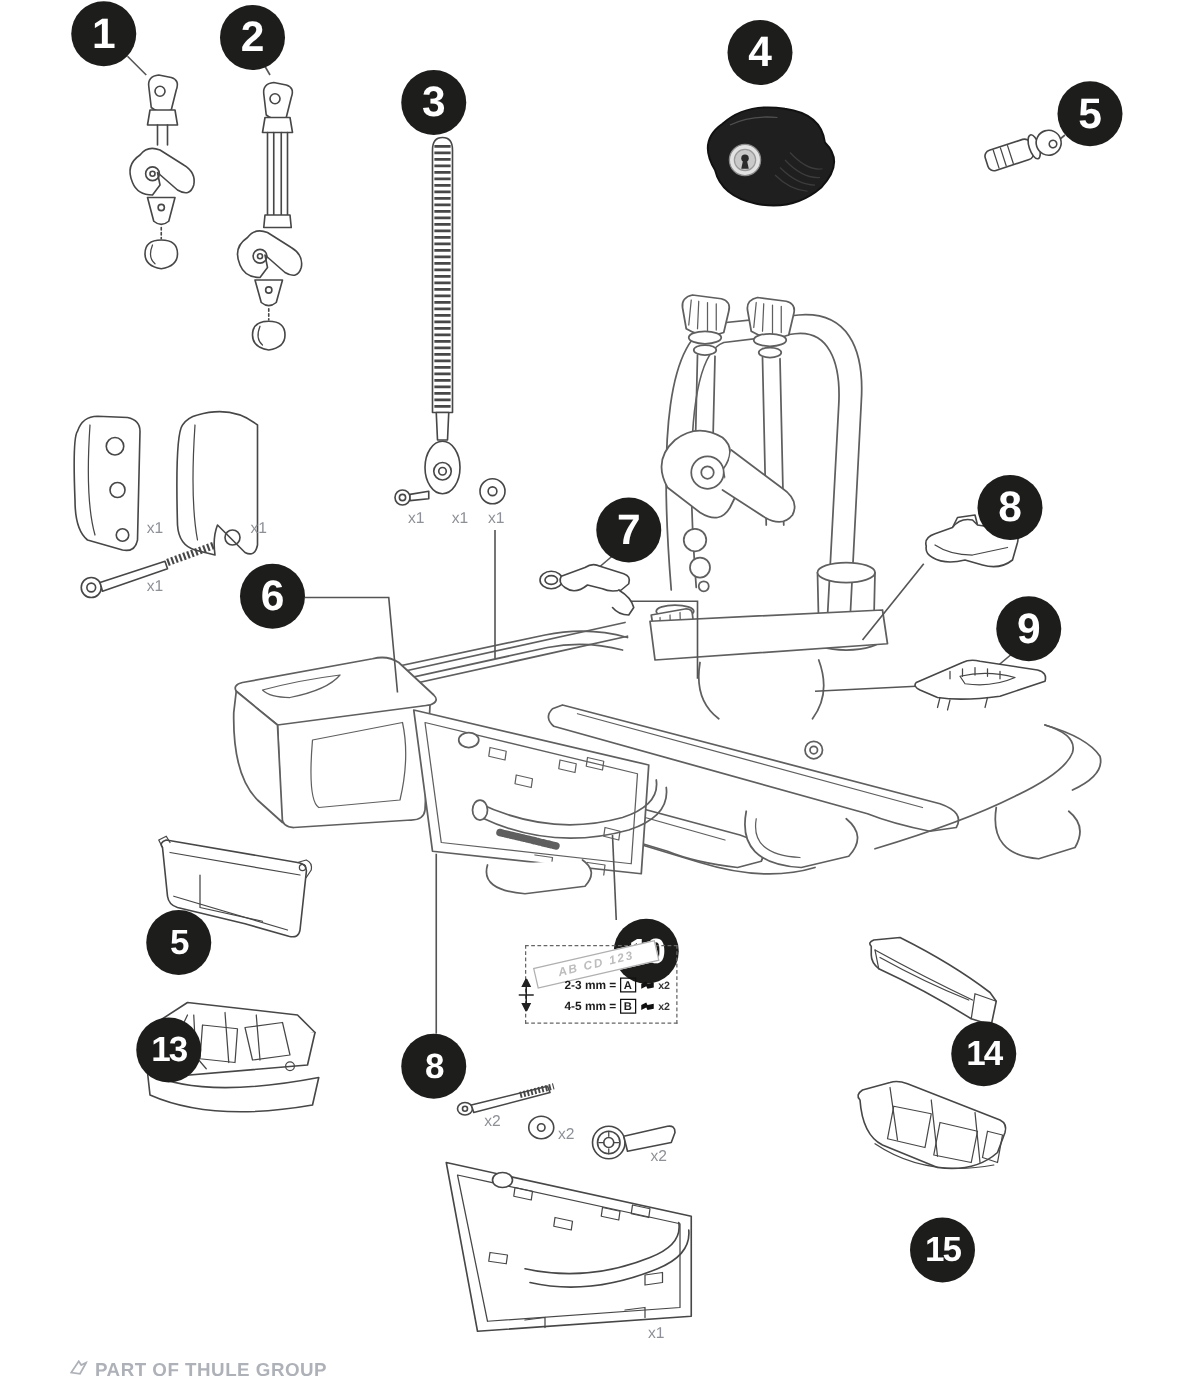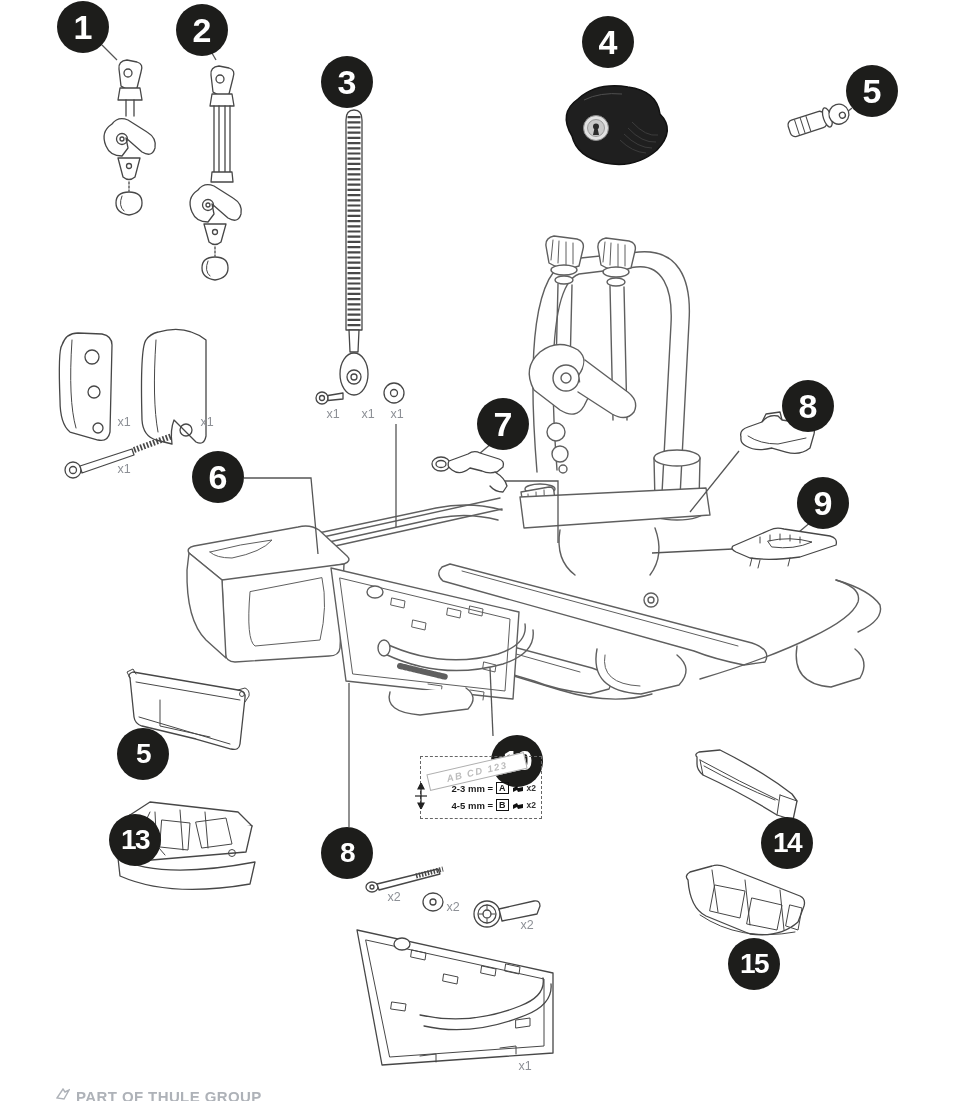--- a/index.html
+++ b/index.html
@@ -9,21 +9,21 @@
   .badge{position:absolute;width:52px;height:52px;border-radius:50%;background:#1d1d1b;color:#fff;
          display:flex;align-items:center;justify-content:center;font-weight:700;font-size:34px;
          transform:translate(-50%,-50%);user-select:none;}
   .badge.two{font-size:28px;letter-spacing:-1.5px;}
   .qty{position:absolute;color:#8d9096;font-size:12.5px;font-weight:500;
        transform:translate(-50%,-50%);white-space:nowrap;}
   .plate-box{position:absolute;left:420px;top:756px;width:120px;height:61px;border:1.6px dashed #666;}
   .plate{position:absolute;left:6px;top:6px;width:98px;height:15px;border:1.2px solid #b0b0b0;background:#fff;
          transform:rotate(-13deg);display:flex;align-items:center;justify-content:center;
          font-size:9.5px;font-weight:700;font-style:italic;letter-spacing:1.5px;color:#bdbdbd;}
-  .plate-row{position:absolute;right:5px;display:flex;align-items:flex-end;gap:3px;
+  .plate-row{position:absolute;right:5px;display:flex;align-items:center;gap:3px;
              font-size:9.5px;font-weight:700;color:#1c1c1c;line-height:11px;}
   .plate-row .eq{font-weight:700;}
   .boxletter{display:inline-block;border:1.3px solid #111;padding:0 2px;font-size:9px;font-weight:700;line-height:10px;}
   .plate-row .rowqty{font-size:8.5px;color:#333;}
   .dim-icon{position:absolute;left:-7px;top:26px;}
   .footer{position:absolute;left:56px;top:1088px;display:flex;align-items:flex-start;gap:6px;
           color:#aeb2b8;font-size:15px;font-weight:700;letter-spacing:.4px;white-space:nowrap;}
 </style>
 </head>
 <body>
@@ -285,21 +285,21 @@
 <div class="badge" style="left:872px;top:91px">5</div>
 <div class="badge" style="left:218px;top:477px">6</div>
 <div class="badge" style="left:503px;top:424px">7</div>
 <div class="badge" style="left:808px;top:406px">8</div>
 <div class="badge" style="left:823px;top:503px">9</div>
 <div class="badge two" style="left:517px;top:761px">10</div>
 <div class="badge two" style="left:347px;top:853px">8</div>
 <div class="badge two" style="left:143px;top:754px">5</div>
 <div class="badge two" style="left:135px;top:840px">13</div>
 <div class="badge two" style="left:787px;top:843px">14</div>
-<div class="badge two" style="left:754px;top:964px">15</div>
+<div class="badge two" style="left:754px;top:1000px">15</div>
 
 <span class="qty" style="left:333px;top:414px">x1</span>
 <span class="qty" style="left:368px;top:414px">x1</span>
 <span class="qty" style="left:397px;top:414px">x1</span>
 <span class="qty" style="left:124px;top:422px">x1</span>
 <span class="qty" style="left:207px;top:422px">x1</span>
 <span class="qty" style="left:124px;top:469px">x1</span>
 <span class="qty" style="left:394px;top:897px">x2</span>
 <span class="qty" style="left:453px;top:907px">x2</span>
 <span class="qty" style="left:527px;top:925px">x2</span>

